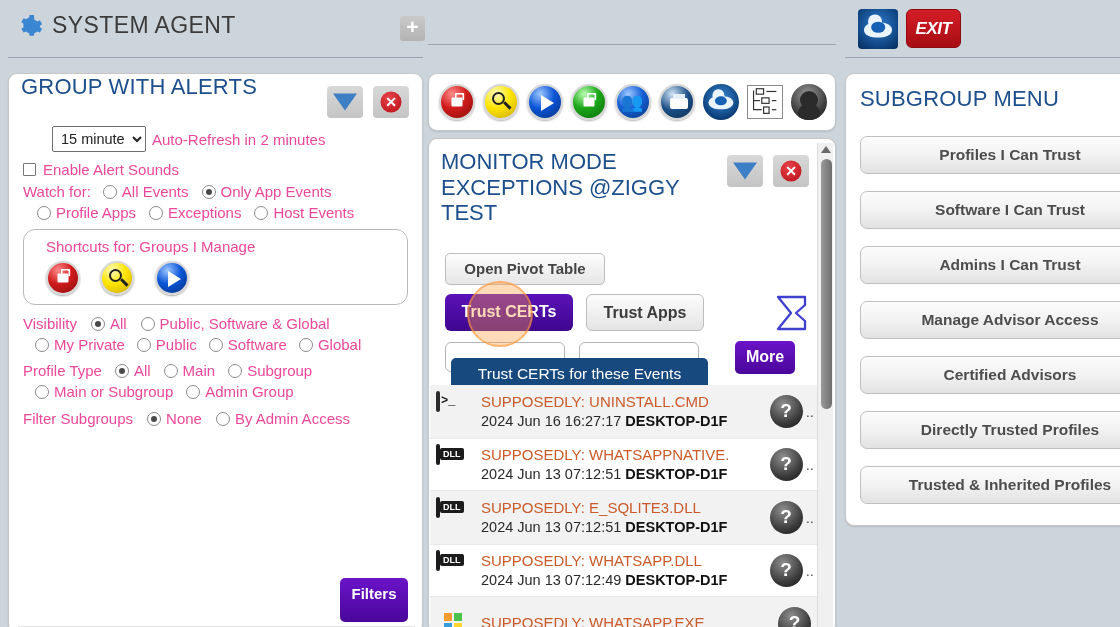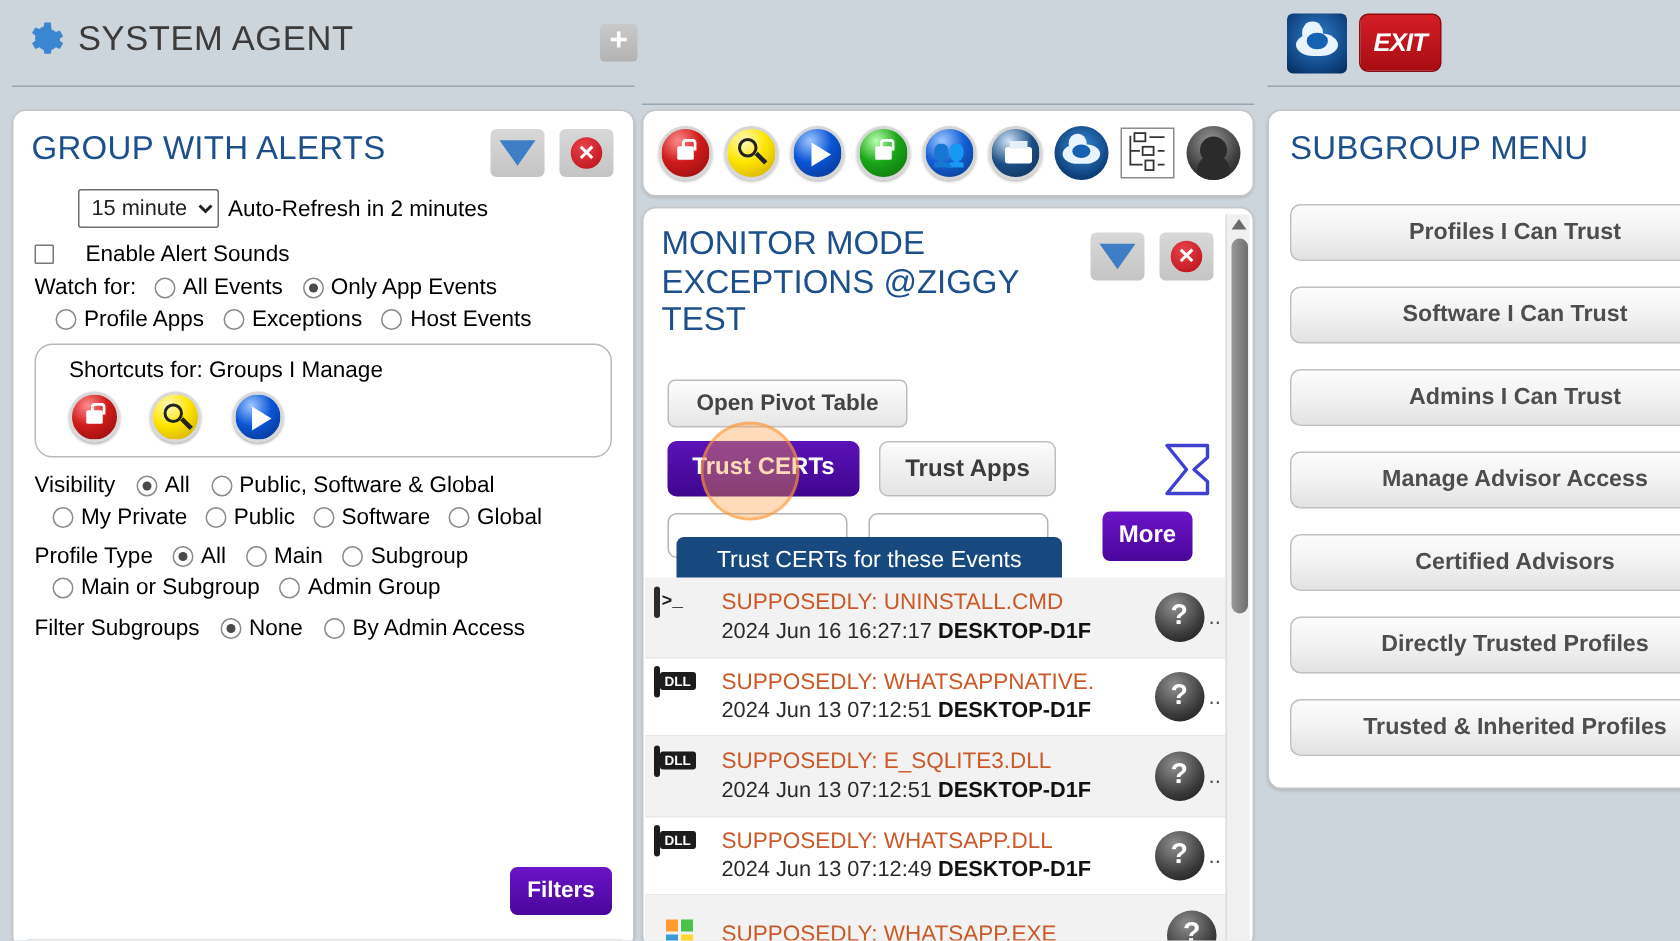--- a/index.html
+++ b/index.html
@@ -12,21 +12,21 @@
   }
   .page { position: relative; width: 1120px; height: 627px; background: #ccd4dc; }
 
   
   .header { position: absolute; left: 0; top: 0; width: 1120px; height: 62px; }
   .hdr-left {
     position: absolute; left: 8px; top: 0; width: 415px; height: 58px;
     border-bottom: 1px solid #9aa6b2;
   }
   .hdr-mid {
-    position: absolute; left: 428px; top: 0; width: 408px; height: 70px;
+    position: absolute; left: 428px; top: 0; width: 408px; height: 45px;
     border-bottom: 1px solid #9aa6b2;
   }
   .hdr-right {
     position: absolute; left: 845px; top: 0; width: 275px; height: 58px;
     border-bottom: 1px solid #9aa6b2;
   }
   .gear-icon { position: absolute; left: 10px; top: 14px; width: 26px; height: 26px; }
   .sys-title {
     position: absolute; left: 44px; top: 12px;
     font-size: 23px; color: #3b3b3b; letter-spacing: .4px;
@@ -58,41 +58,41 @@
   #left-panel { left: 8px; top: 73px; width: 415px; height: 560px; overflow: hidden; }
   #mid-toolbar { left: 428px; top: 73px; width: 408px; height: 58px; }
   #mid-panel { left: 428px; top: 138px; width: 408px; height: 495px; overflow: hidden; }
   #right-panel { left: 845px; top: 73px; width: 290px; height: 453px; overflow: hidden; }
 
   .panel-title {
     color: #1d4f8c; font-size: 22px; font-weight: 500; letter-spacing: .2px;
   }
 
   
-  .lp-head { position: relative; padding: 12px 12px 0 12px; height: 44px; }
+  .lp-head { position: relative; padding: 0 12px 0 12px; height: 44px; }
   .hdr-ctrl-btn {
     position: absolute; width: 36px; height: 32px; border-radius: 4px;
     background: linear-gradient(#d8d8d8,#c4c4c4);
   }
   .tri-down { position:absolute; left:50%; top:50%; transform:translate(-50%,-50%);
     width: 0; height: 0; border-left: 12px solid transparent; border-right: 12px solid transparent;
     border-top: 17px solid #3e7ec4; }
   .x-circle {
     position:absolute; left:50%; top:50%; transform:translate(-50%,-50%);
     width: 21px; height: 21px; border-radius: 50%;
     background: radial-gradient(circle at 40% 30%, #e8424a, #b70d16);
     color:#fff; font-size: 14px; font-weight: bold; text-align:center; line-height:20px;
   }
   .row { display: flex; align-items: center; }
   .sel-box {
     border: 1px solid #6f6f6f; background: #fff; height: 26px;
     font-size: 14.5px; padding: 0 4px; font-family: "Liberation Sans", sans-serif; color:#222;
     border-radius: 2px;
   }
-  .lbl { font-size: 15px; color: #000000; }
+  .lbl { font-size: 15px; color: #ec4899; }
   .cb {
     width: 13px; height: 13px; border: 1.5px solid #777; background: #fff;
     display: inline-block; vertical-align: -2px; border-radius: 1px;
   }
   .rb {
     width: 14px; height: 14px; border: 1.5px solid #8a8a8a; border-radius: 50%;
     background: #fff; display: inline-block; vertical-align: -2px; position: relative;
   }
   .rb.on::after {
     content:''; position:absolute; left:3px; top:3px; width:6px; height:6px;
@@ -116,21 +116,21 @@
                 border:2px solid #fff; border-bottom:none; border-radius:3px 3px 0 0; }
   .glyph-mag { position:absolute; left:7px; top:6px; width:13px; height:13px;
                 border: 2.5px solid #222; border-radius:50%; }
   .glyph-mag::after { content:''; position:absolute; left:9px; top:10px; width:9px; height:2.5px;
                 background:#222; transform: rotate(45deg); }
   .glyph-play { position:absolute; left:11px; top:8px; width:0; height:0;
                 border-left: 13px solid #fff; border-top: 8px solid transparent; border-bottom: 8px solid transparent; }
   .glyph-users { position:absolute; left:50%; top:50%; transform:translate(-50%,-50%);
                  font-size:18px; color:#fff; }
   .filters-btn {
-    position: absolute; right: 14px; top: 504px; width: 68px; height: 32px;
+    position: absolute; right: 14px; top: 504px; width: 68px; height: 44px;
     background: linear-gradient(#6a14c8,#4a069a); border-radius: 5px;
     color:#fff; font-size:15px; font-weight: bold; text-align:center; line-height:31px;
   }
   .group-row {
     position: absolute; left: 9px; top: 552px; width: 397px; height: 44px;
     background: #f2f2f2; display:flex; align-items:center; padding: 0 8px;
     border-top: 1px solid #e3e3e3;
   }
 
   
@@ -290,21 +290,21 @@
 
     <div class="row" style="margin:8px 0 0 14px;padding-left:29px;">
       <select class="sel-box">
         <option>15 minute</option>
       </select>
       <span class="lbl" style="margin-left:6px;">Auto-Refresh in 2 minutes</span>
     </div>
 
     <div class="row" style="margin:9px 0 0 14px;">
       <span class="cb"></span>
-      <span class="lbl" style="margin-left:21px;">Enable Alert Sounds</span>
+      <span class="lbl" style="margin-left:7px;">Enable Alert Sounds</span>
     </div>
 
     <div class="row" style="margin:5px 0 0 14px;">
       <span class="lbl">Watch for:</span>
       <span class="rb" style="margin-left:12px;"></span>
       <span class="lbl" style="margin-left:5px;">All Events</span>
       <span class="rb on" style="margin-left:13px;"></span>
       <span class="lbl" style="margin-left:5px;">Only App Events</span>
     </div>
     <div class="row" style="margin:4px 0 0 28px;">

